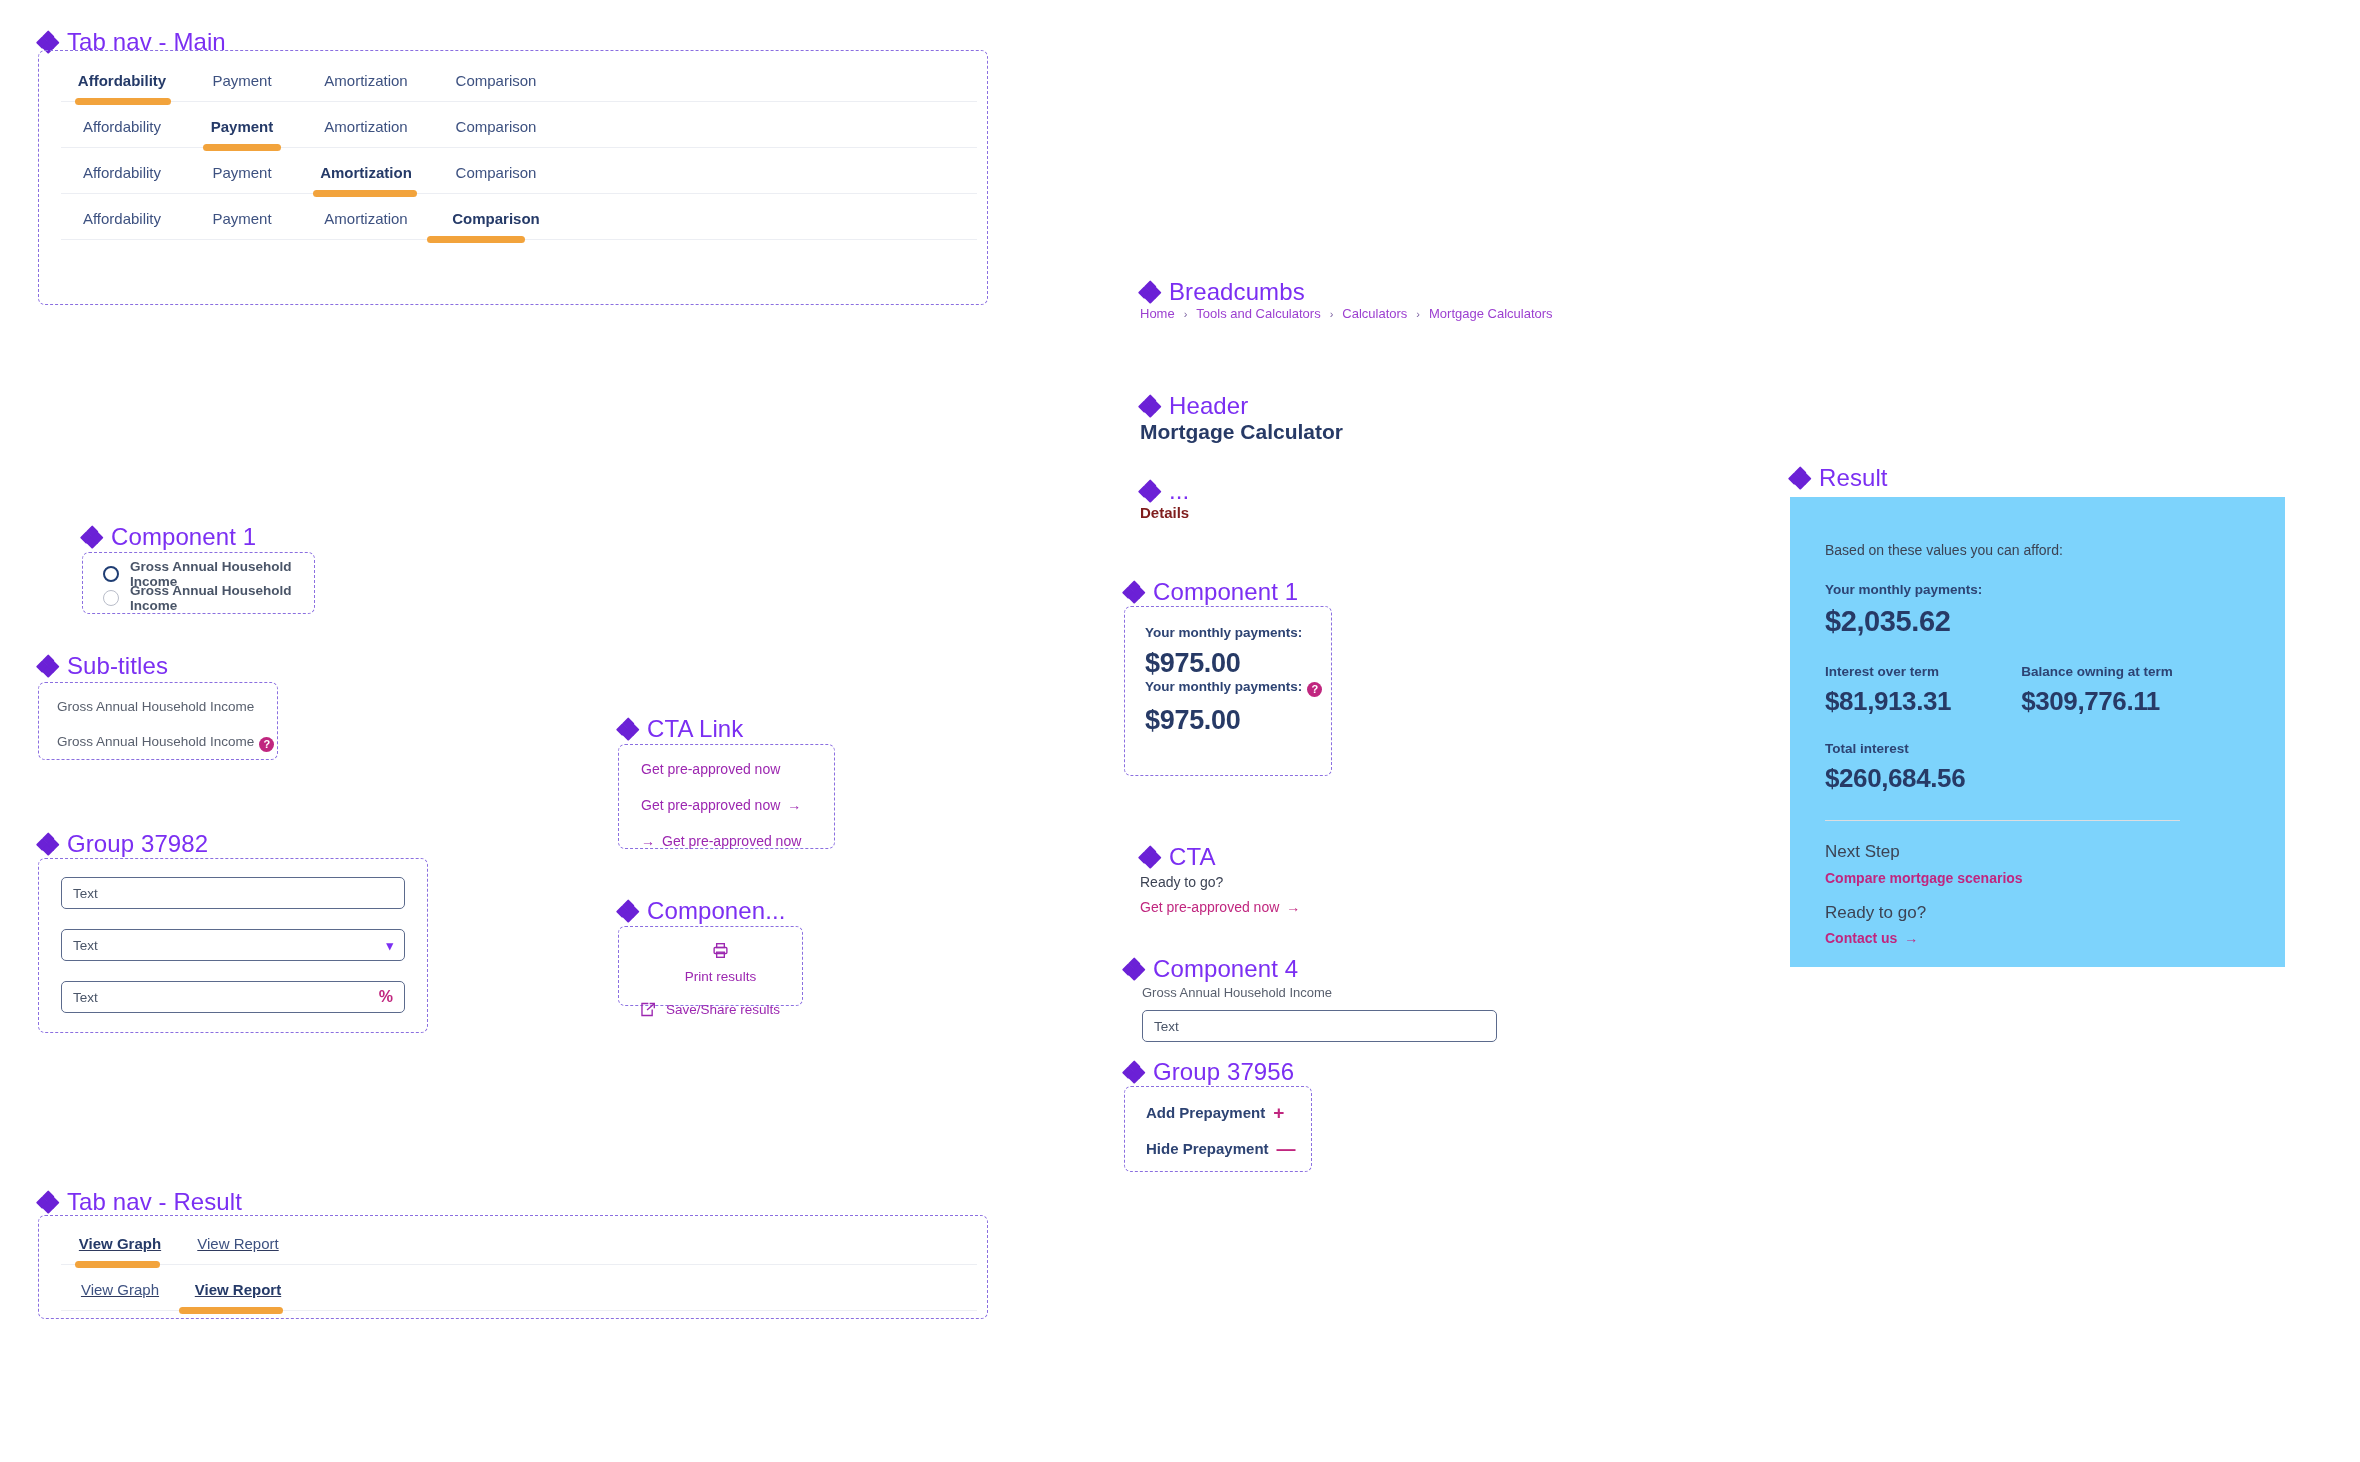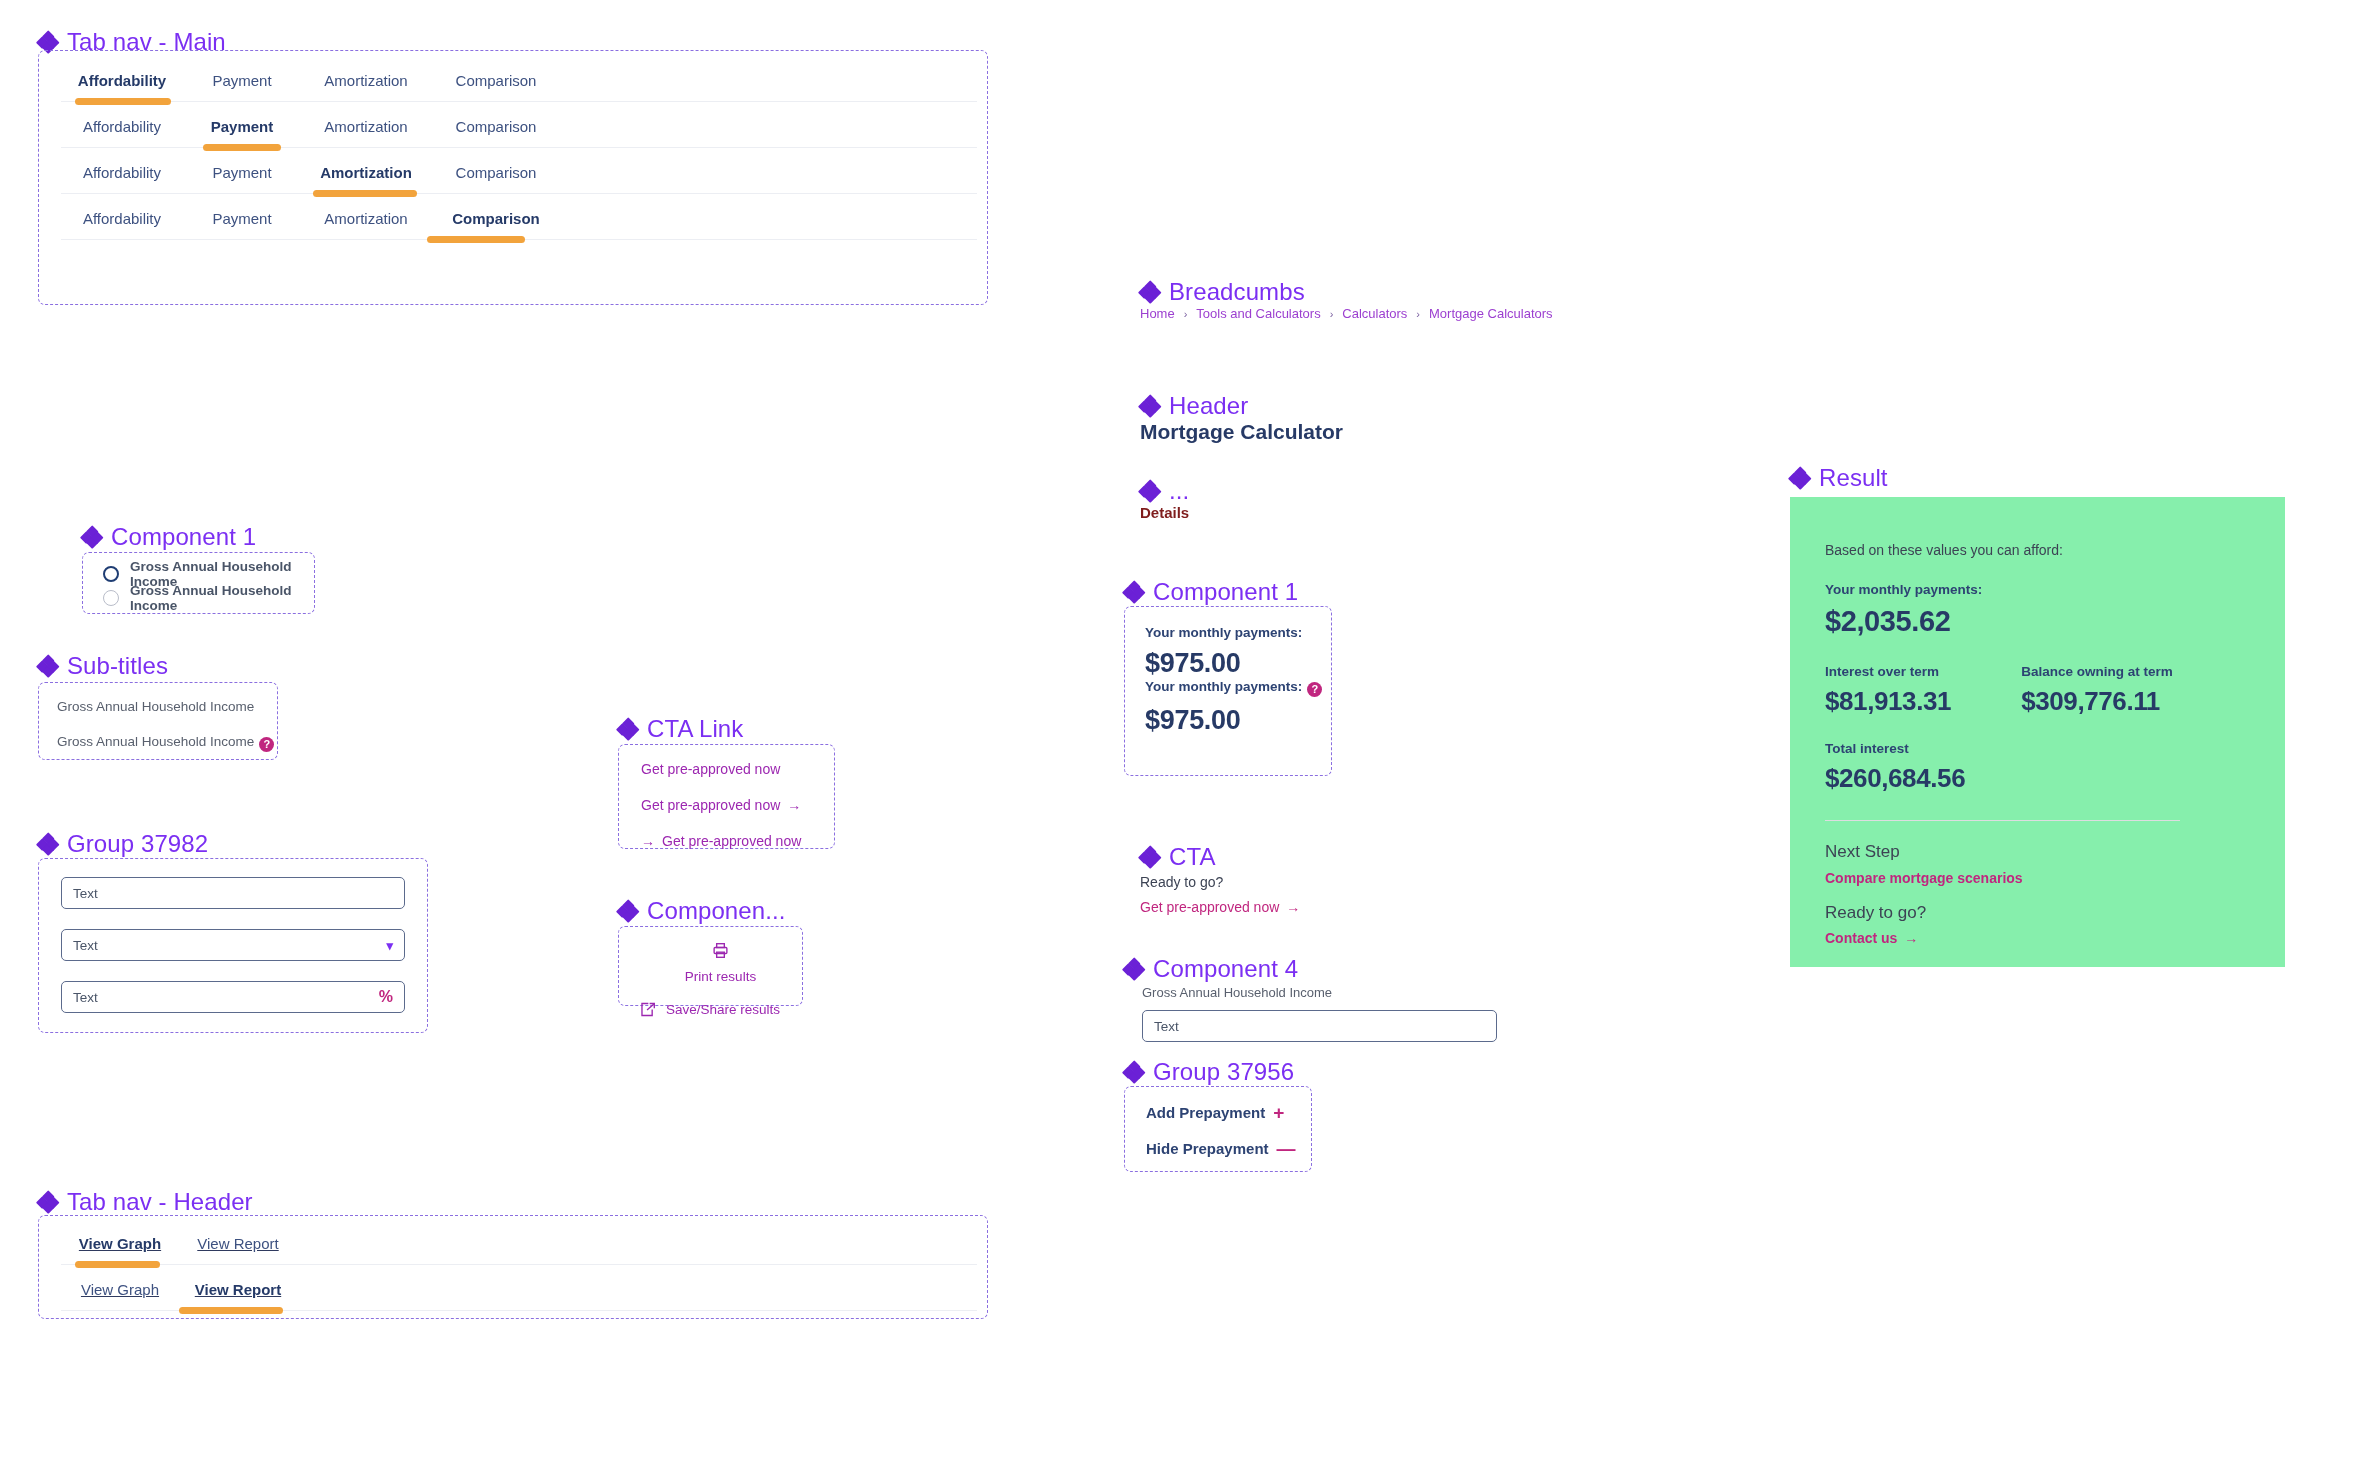--- a/index.html
+++ b/index.html
@@ -117,21 +117,21 @@
 
   
   .page-title { font-size: 21px; font-weight: bold; color: #273a66; }
   .details-title { font-size: 15px; font-weight: bold; color: #7f1d1d; }
 
   
   .pay-label { font-size: 13.5px; font-weight: bold; color: #2d4373; }
   .pay-amount { font-size: 27px; font-weight: bold; color: #273a66; letter-spacing: -.3px; }
 
   
-  .result-panel { background: #86efac; }
+  .result-panel { background: #7dd3fc; }
   .res-intro { font-size: 14px; color: #3c4354; }
   .res-label { font-size: 13.5px; font-weight: bold; color: #2d4373; }
   .res-big { font-size: 29px; font-weight: bold; color: #273a66; letter-spacing: -.4px; }
   .res-mid { font-size: 26px; font-weight: bold; color: #273a66; letter-spacing: -.4px; }
   .res-divider { height: 1px; background: #dcdde0; }
   .res-next { font-size: 17px; color: #3c4354; }
   .res-link { font-size: 14px; font-weight: bold; color: #c0267f; white-space: nowrap; }
 
   
   .prepay {
@@ -318,21 +318,21 @@
   </div>
 </div>
 
 <div class="abs sec-label" style="left:38px; top:1188px;">
   <span class="dia">
       <i class="a"></i>
       <i class="b"></i>
       <i class="c"></i>
       <i class="d"></i>
     </span>
-  <span>Tab nav - Header</span>
+  <span>Tab nav - Result</span>
 </div>
 <div class="abs dashbox" style="left:38px; top:1215px; width:950px; height:104px; padding-top:10px;text-decoration:underline;">
   <div class="tabrow">
     <div class="tabs">
       <div class="tabitem active" style="width:118px;">View Graph</div>
       <div class="tabitem" style="width:118px;">View Report</div>
     </div>
     <div class="baseline"></div>
     <div class="underline" style="left:36px; width:85px;"></div>
   </div>

